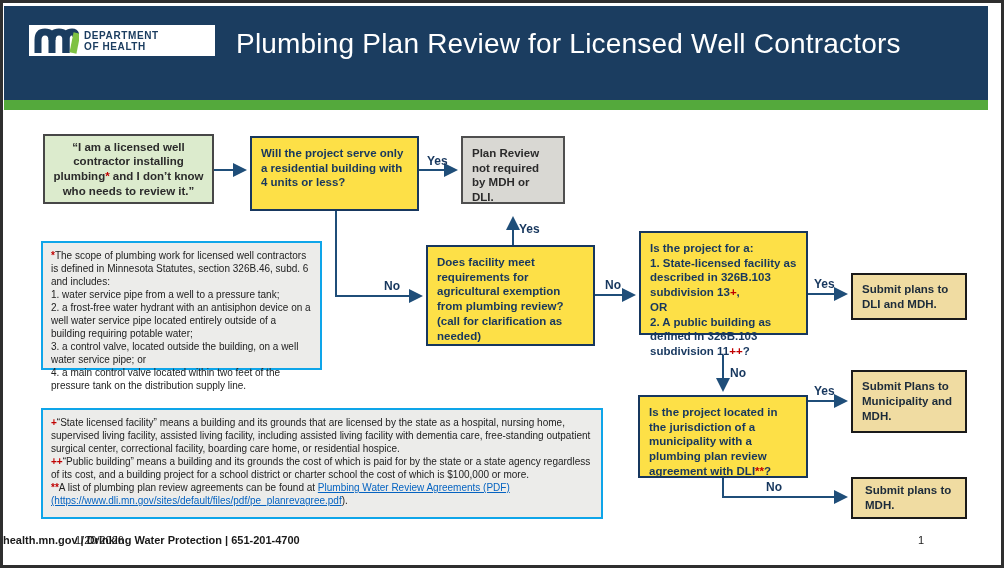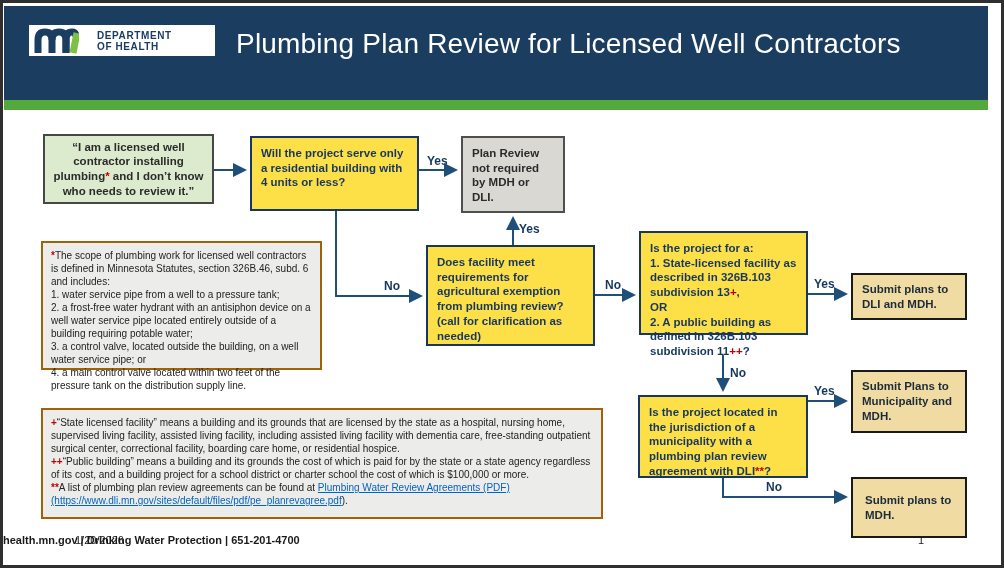--- a/index.html
+++ b/index.html
@@ -4,40 +4,40 @@
 <style>
   * { margin:0; padding:0; box-sizing:border-box; }
   body { background:#fff; font-family:"Liberation Sans", sans-serif; }
   #slide {
     position:relative; width:1004px; height:568px; background:#ffffff;
     border:3px solid #2f2f2f; overflow:hidden;
   }
   
   .header { position:absolute; left:1px; top:3px; width:984px; height:94px; background:#1b3d60; }
   .accent-bar { position:absolute; left:1px; top:97px; width:984px; height:10px; background:#54a93c; }
-  .logo-box { position:absolute; left:25px; top:19px; width:186px; height:31px; background:#ffffff; display:flex; align-items:center; padding:2px 4px; gap:18px; }
+  .logo-box { position:absolute; left:25px; top:19px; width:186px; height:31px; background:#ffffff; display:flex; align-items:center; padding:2px 4px; gap:5px; }
   .logo-dept { color:#1b3d60; font-weight:800; font-size:10px; line-height:1.1; letter-spacing:0.6px; white-space:nowrap; }
   .title { position:absolute; left:232px; top:22px; width:740px; color:#ffffff; font-size:28px; font-weight:400; letter-spacing:0.2px; }
   
   .box { position:absolute; border:2px solid; font-size:11.5px; line-height:1.28; color:#17375e; }
   .box-start { left:40px; top:131px; width:171px; height:70px; background:#dcebcd; border-color:#474747;
                display:flex; align-items:center; justify-content:center; text-align:center; padding:4px 8px; font-weight:600; color:#2b2b2b; }
   .box-blue { background:#fde047; border-color:#17375e; padding:8px 9px; font-weight:600; }
   .box-q-residential { left:247px; top:133px; width:169px; height:75px; }
-  .box-no-review { left:458px; top:133px; width:104px; height:77px; background:#d9d8d3; border-color:#4f4f4f; padding:8px 9px; font-weight:600; color:#2b2b2b; }
+  .box-no-review { left:458px; top:133px; width:104px; height:68px; background:#d9d8d3; border-color:#4f4f4f; padding:8px 9px; font-weight:600; color:#2b2b2b; }
   .box-q-agricultural { left:423px; top:242px; width:169px; height:101px; }
   .box-q-facility { left:636px; top:228px; width:169px; height:104px; }
   .box-q-municipality { left:635px; top:392px; width:170px; height:83px; }
   .box-tan { background:#f0dca2; border-color:#1a1a1a; padding:7px 9px; font-weight:700; color:#1c2b3a;
              display:flex; align-items:center; }
   .box-tan-1 { left:848px; top:270px; width:116px; height:47px; }
   .box-tan-2 { left:848px; top:367px; width:116px; height:63px; }
-  .box-tan-3 { left:848px; top:474px; width:116px; height:61px;padding-left:12px; }
+  .box-tan-3 { left:848px; top:474px; width:116px; height:42px;padding-left:12px; }
   
-  .note { position:absolute; background:#ececea; border:2px solid #a16207; font-size:10px; line-height:1.3; color:#222; padding:6px 8px; }
+  .note { position:absolute; background:#ececea; border:2px solid #0ea5e9; font-size:10px; line-height:1.3; color:#222; padding:6px 8px; }
   .note-scope { left:38px; top:238px; width:281px; height:129px; }
   .note-defs { left:38px; top:405px; width:562px; height:111px; }
   .mark { color:#c00000; font-weight:700; }
   .bold { font-weight:700; }
   .link { color:#0563c1; text-decoration:underline; cursor:pointer; }
   
   #arrow-layer { position:absolute; left:0; top:0; width:1004px; height:568px; pointer-events:none; }
   .flow-label { position:absolute; font-size:12px; font-weight:600; color:#17375e; }
   
   .footer { position:absolute; left:0; top:529px; width:998px; height:24px; font-size:11px; color:#1a1a1a; }

